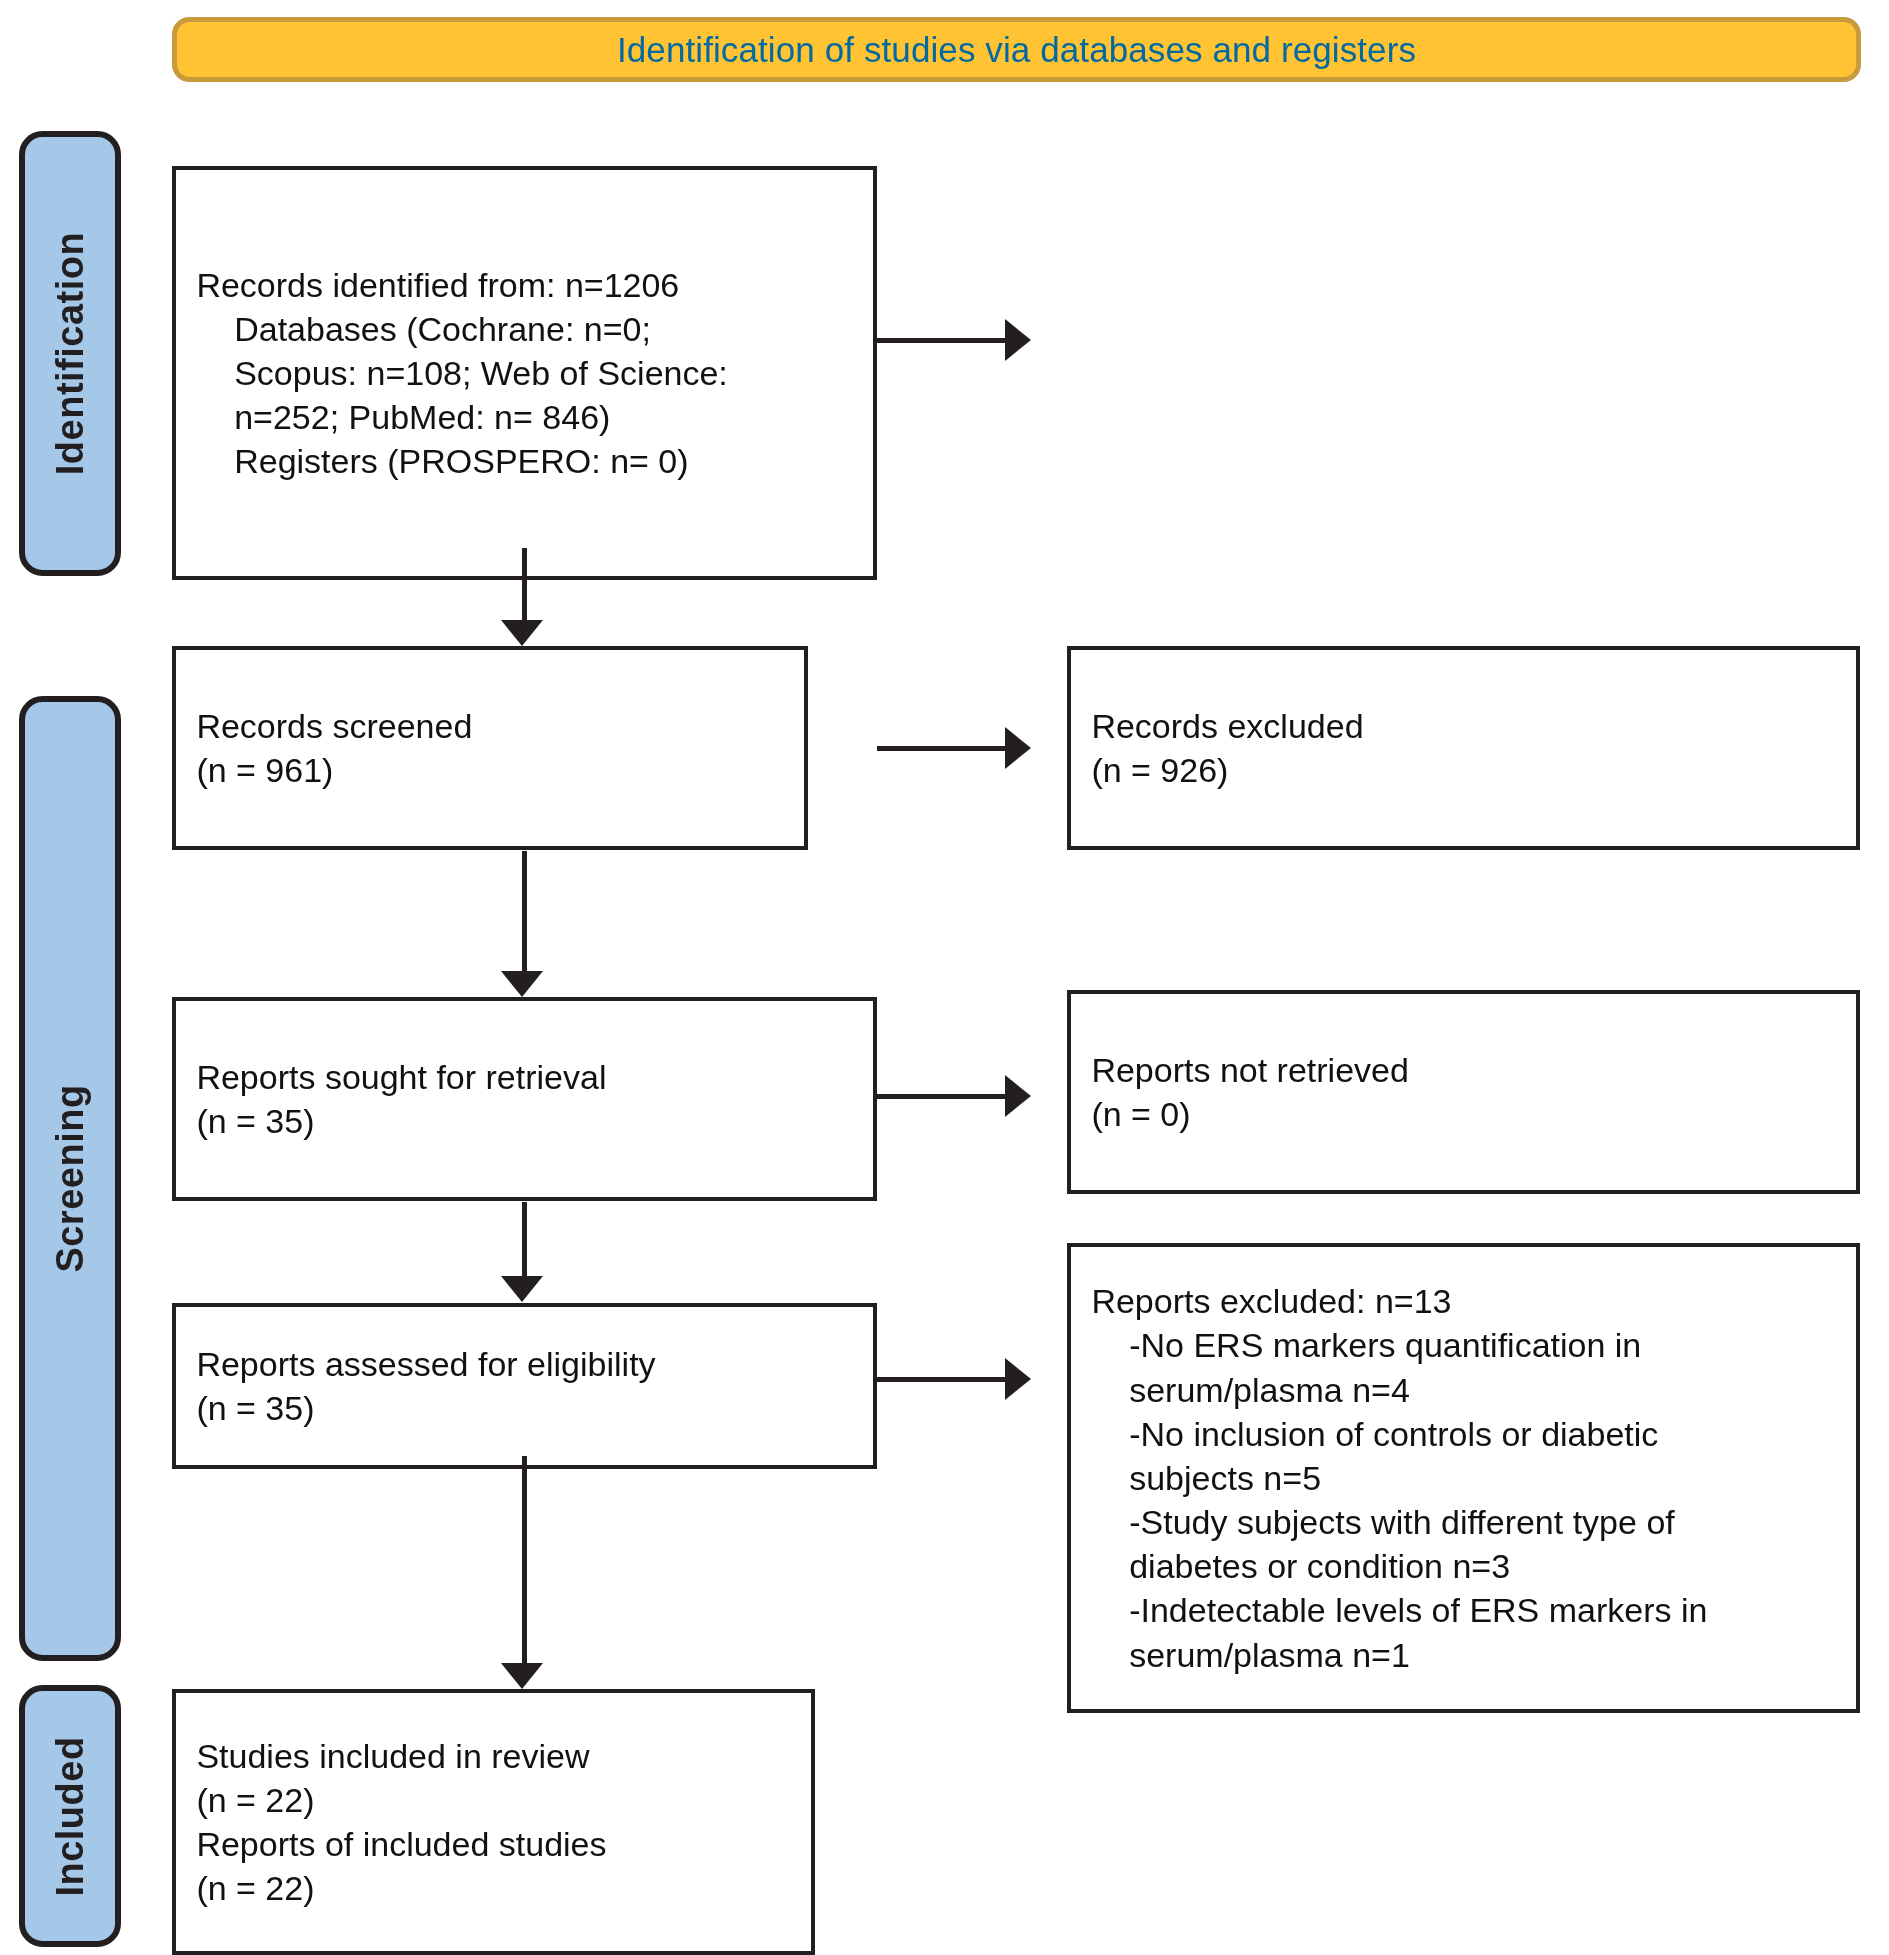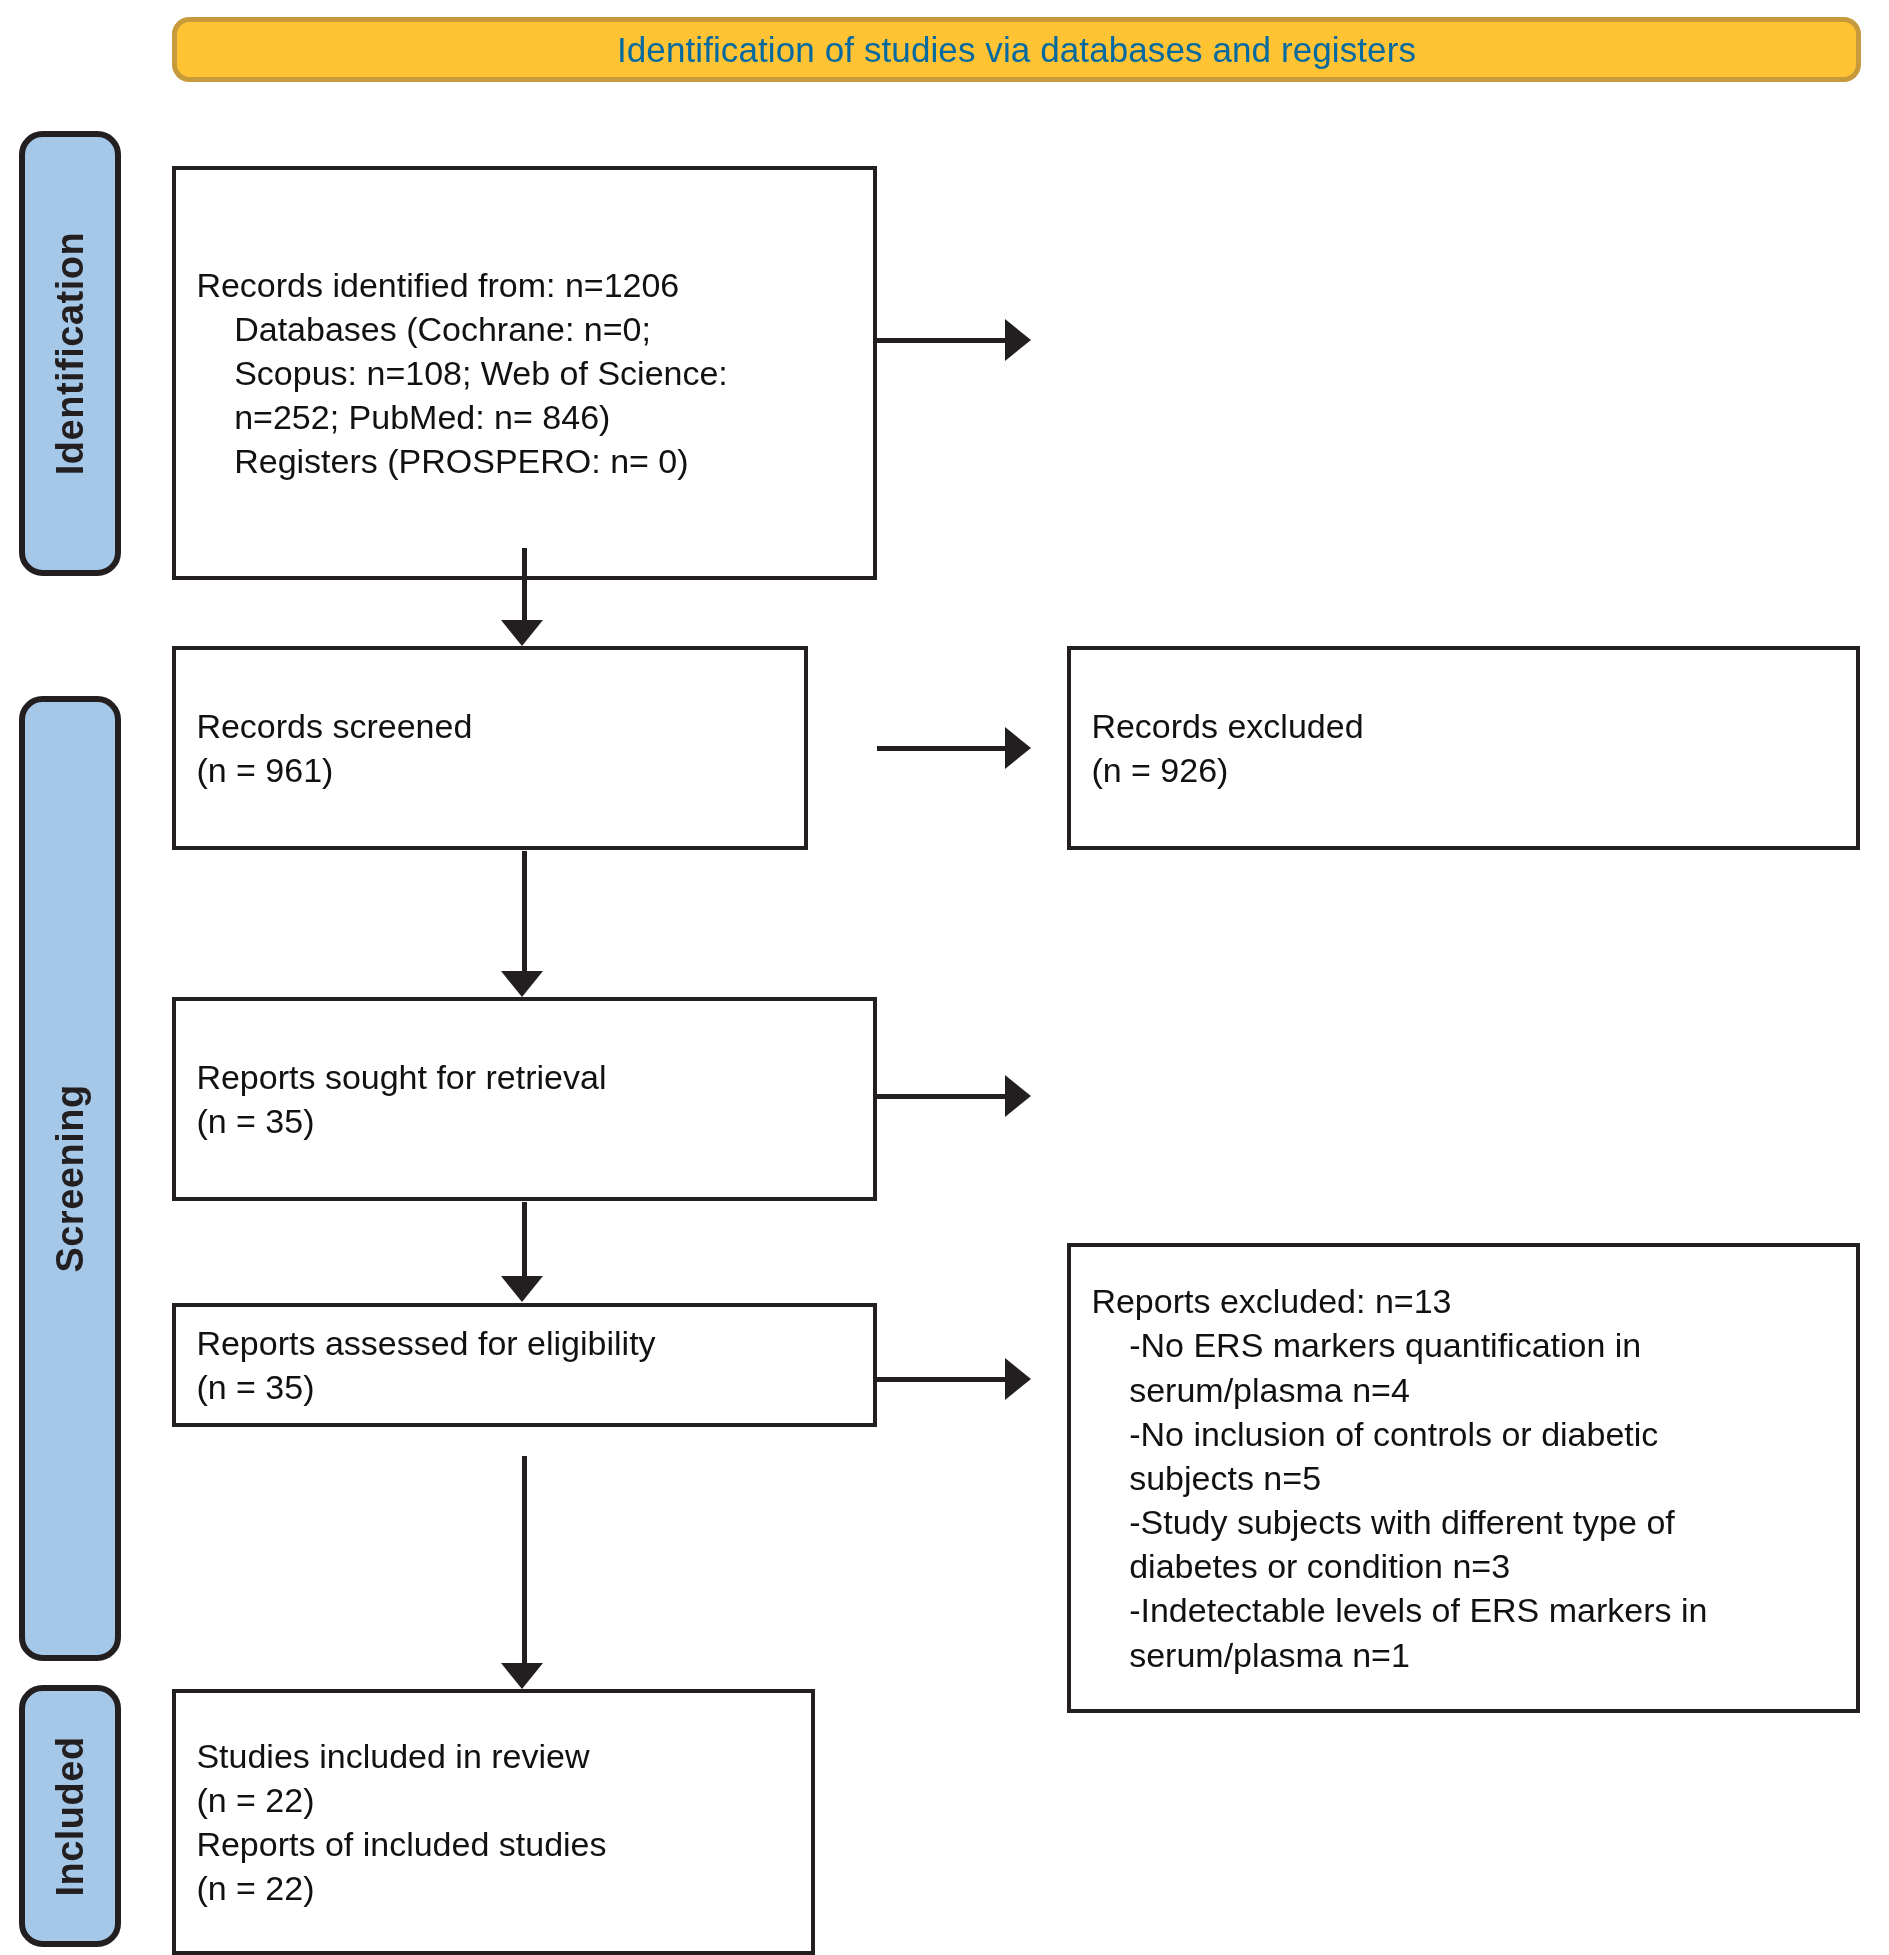--- a/index.html
+++ b/index.html
@@ -151,28 +151,32 @@
   <div class="arrow-right" style="left:1005px; top:727px;"></div>
 
   <div class="conn-v" style="left:522px; top:851px; height:123px;"></div>
   <div class="arrow-down" style="left:501px; top:971px;"></div>
 
   <div class="flow-box" style="left:172px; top:997px; width:705px; height:204px;">
     <div class="box-text">Reports sought for retrieval
 (n = 35)</div>
   </div>
 
+  <div class="flow-box" style="left:1067px; top:990px; width:793px; height:204px;">
+    <div class="box-text">Reports not retrieved
+(n = 0)</div>
+  </div>
 
   <div class="conn-h" style="left:877px; top:1094px; width:129px;"></div>
   <div class="arrow-right" style="left:1005px; top:1075px;"></div>
 
   <div class="conn-v" style="left:522px; top:1202px; height:77px;"></div>
   <div class="arrow-down" style="left:501px; top:1276px;"></div>
 
-  <div class="flow-box" style="left:172px; top:1303px; width:705px; height:124px;">
+  <div class="flow-box" style="left:172px; top:1303px; width:705px; height:166px;">
     <div class="box-text">Reports assessed for eligibility
 (n = 35)</div>
   </div>
 
   <div class="flow-box" style="left:1067px; top:1243px; width:793px; height:470px;">
     <div class="box-text">Reports excluded: n=13
     -No ERS markers quantification in
     serum/plasma n=4
     -No inclusion of controls or diabetic
     subjects n=5

